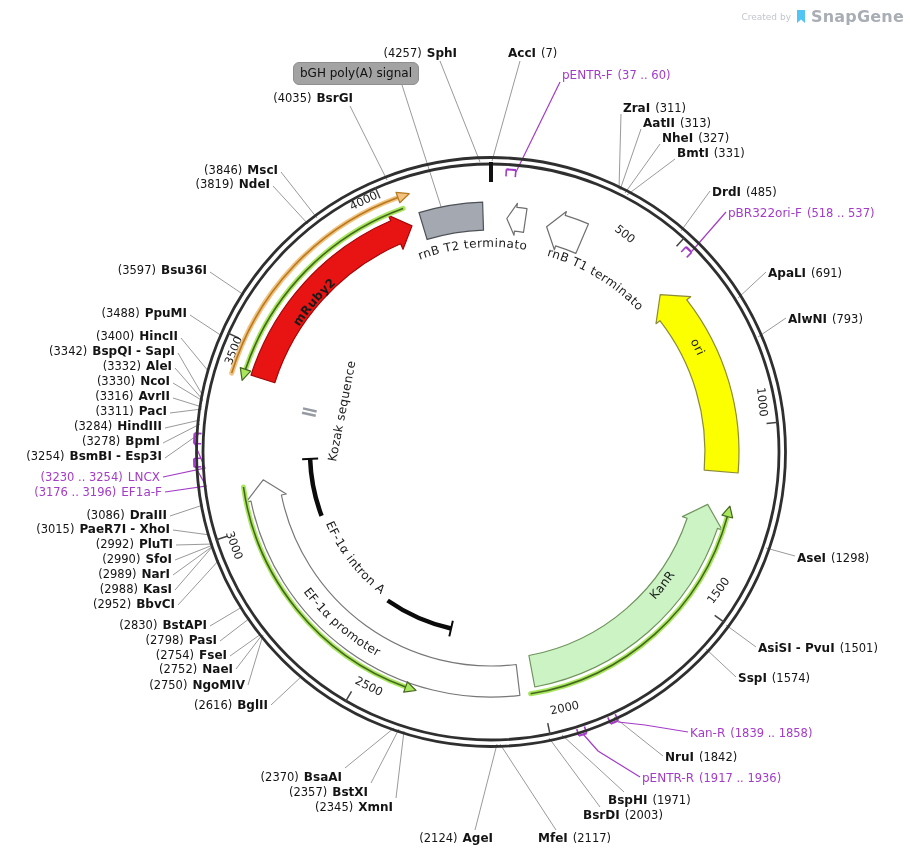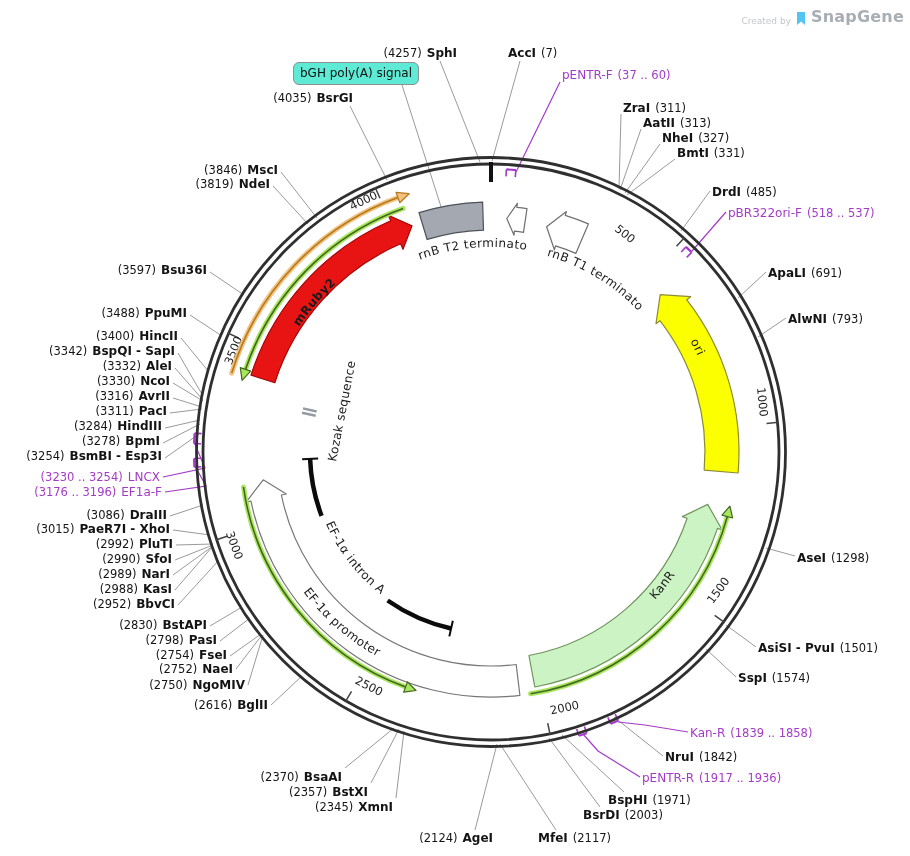--- a/index.html
+++ b/index.html
@@ -10,24 +10,24 @@
   .leader.pu{stroke:#A43BC8;stroke-width:1.2;}
   .ez{font-size:11.5px;fill:#141414;}
   .ez .b{font-weight:bold;font-size:12px;}
   .ez.pu{fill:#A43BC8;}
   .ez.pu .b{font-weight:normal;}
   .arclbl{font-size:12px;fill:#1b1b1b;letter-spacing:0.4px;}
   .ticklbl{font-size:11.5px;fill:#1c1c1c;}
   #title-block{position:absolute;left:0;top:430px;width:910px;text-align:center;pointer-events:none;}
   #plasmid-title{font-size:15px;font-weight:bold;color:#111;}
   #plasmid-length{font-size:11.5px;color:#222;margin-top:2px;}
-  #watermark{position:absolute;top:7px;right:6px;display:flex;align-items:flex-end;gap:5px;}
+  #watermark{position:absolute;top:7px;right:6px;display:flex;align-items:center;gap:5px;}
   #wm-created{font-size:9px;color:#c2c6cb;}
   #wm-brand{font-size:16px;color:#a9aeb5;font-weight:bold;letter-spacing:0.2px;}
-  #label-box{position:absolute;left:293px;top:62px;width:124px;height:21px;background:#5eead4;
+  #label-box{position:absolute;left:293px;top:62px;width:124px;height:21px;background:#a3a3a3;
              border:1px solid #8f8f8f;border-radius:6px;text-align:center;font-size:12px;color:#111;
              line-height:21px;}
 </style>
 </head>
 <body>
 
 <div id="stage">
   <svg id="map-svg" width="910" height="856" viewBox="0 0 910 856">
     <defs id="defs">
         <path id="lblpath0" d="M420.0,259.7 A205,205 0 0 1 526.6,250.1" fill="none"></path>

